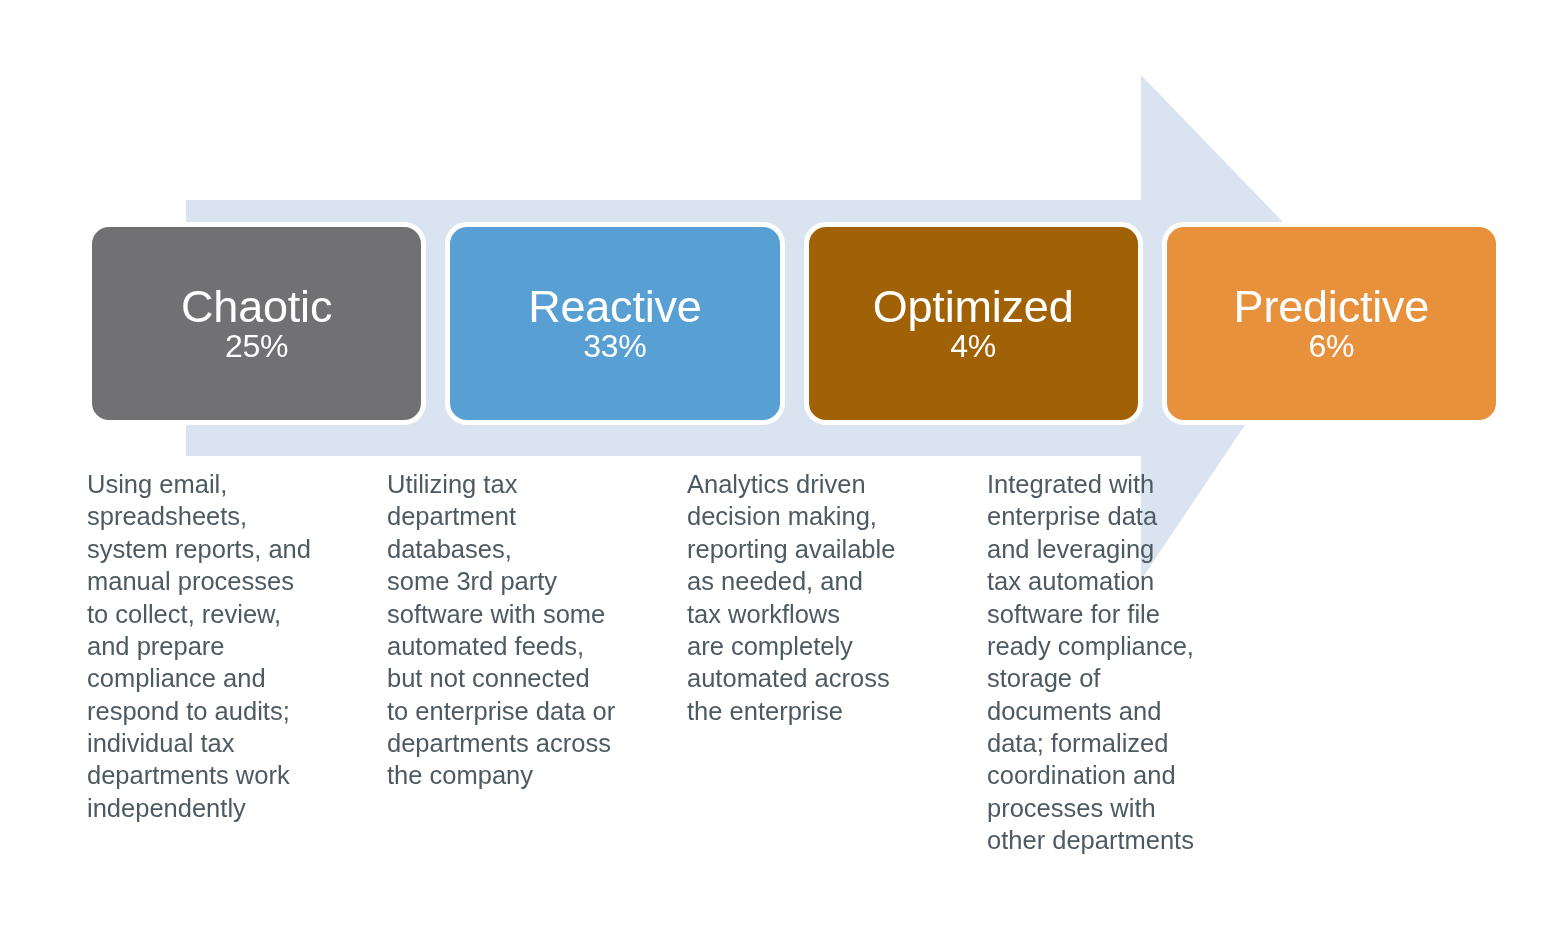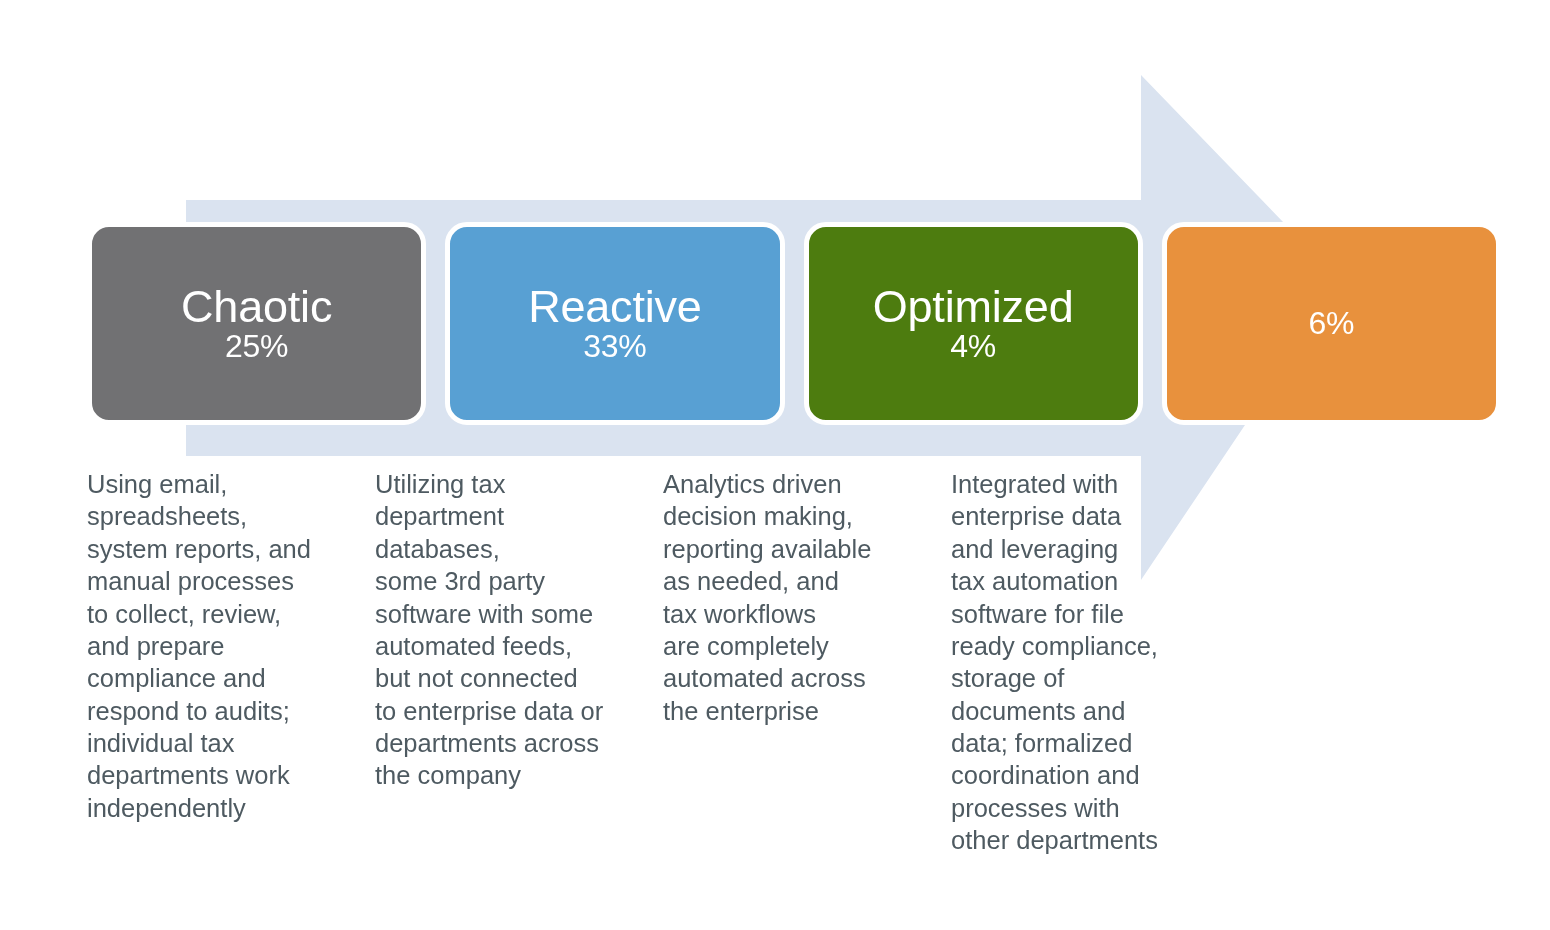--- a/index.html
+++ b/index.html
@@ -66,21 +66,21 @@
     letter-spacing: -0.2px;
   }
 
   
   .desc-row {
     position: absolute;
     left: 71px;
     top: 468px;
     width: 1430px;
     display: flex;
-    gap: 0px;
+    gap: 12px;
   }
   .desc-col {
     width: 288px;
     padding-right: 16px;
     box-sizing: border-box;
     color: #4e5a61;
     font-size: 25.5px;
     line-height: 1.27;
     font-weight: 400;
     white-space: pre-line;
@@ -103,26 +103,27 @@
       <div class="stage-name">Chaotic</div>
       <div class="stage-pct">25%</div>
     </div>
 
     <div class="stage-box" style="background:#58a0d3">
       <div class="stage-name">Reactive</div>
       <div class="stage-pct">33%</div>
     </div>
 
 
-    <div class="stage-box" style="background:#4d7c0f">
+    <div class="stage-box" style="background:#a16207">
       <div class="stage-name">Optimized</div>
       <div class="stage-pct">4%</div>
     </div>
 
     <div class="stage-box" style="background:#e8913d">
+      <div class="stage-name">Predictive</div>
       <div class="stage-pct">6%</div>
     </div>
 
   </div>
 
   <div class="desc-row">
     <div class="desc-col">Using email,
 spreadsheets,
 system reports, and
 manual processes

